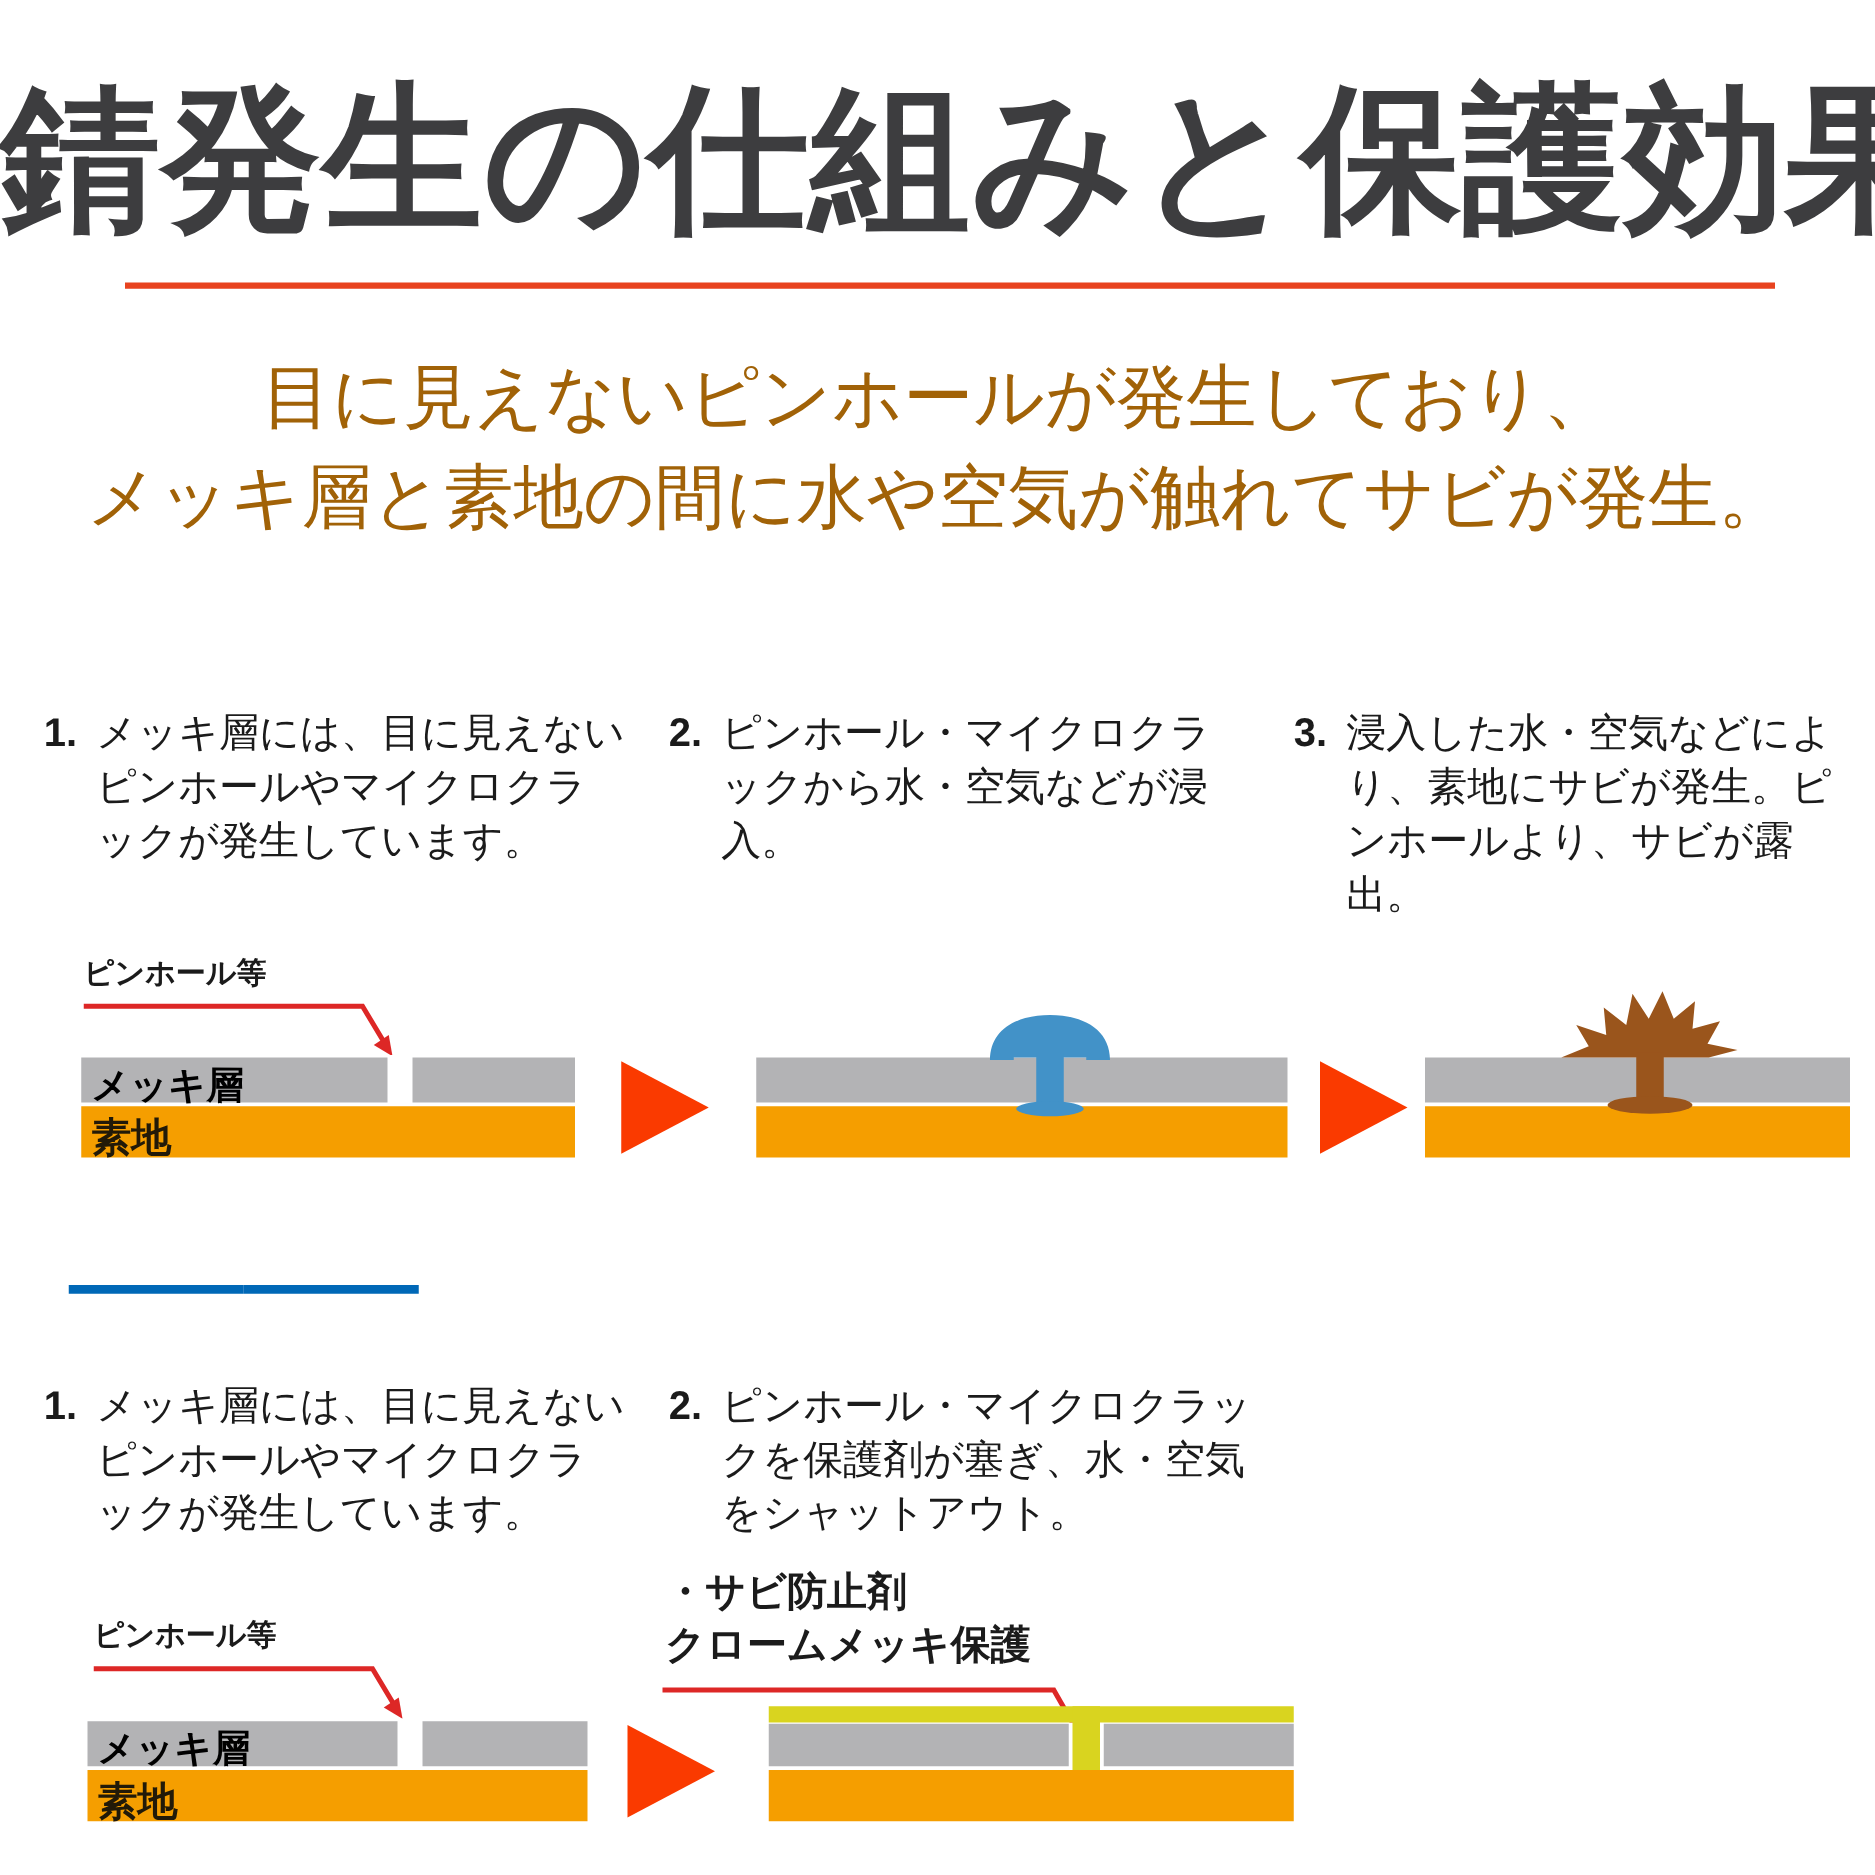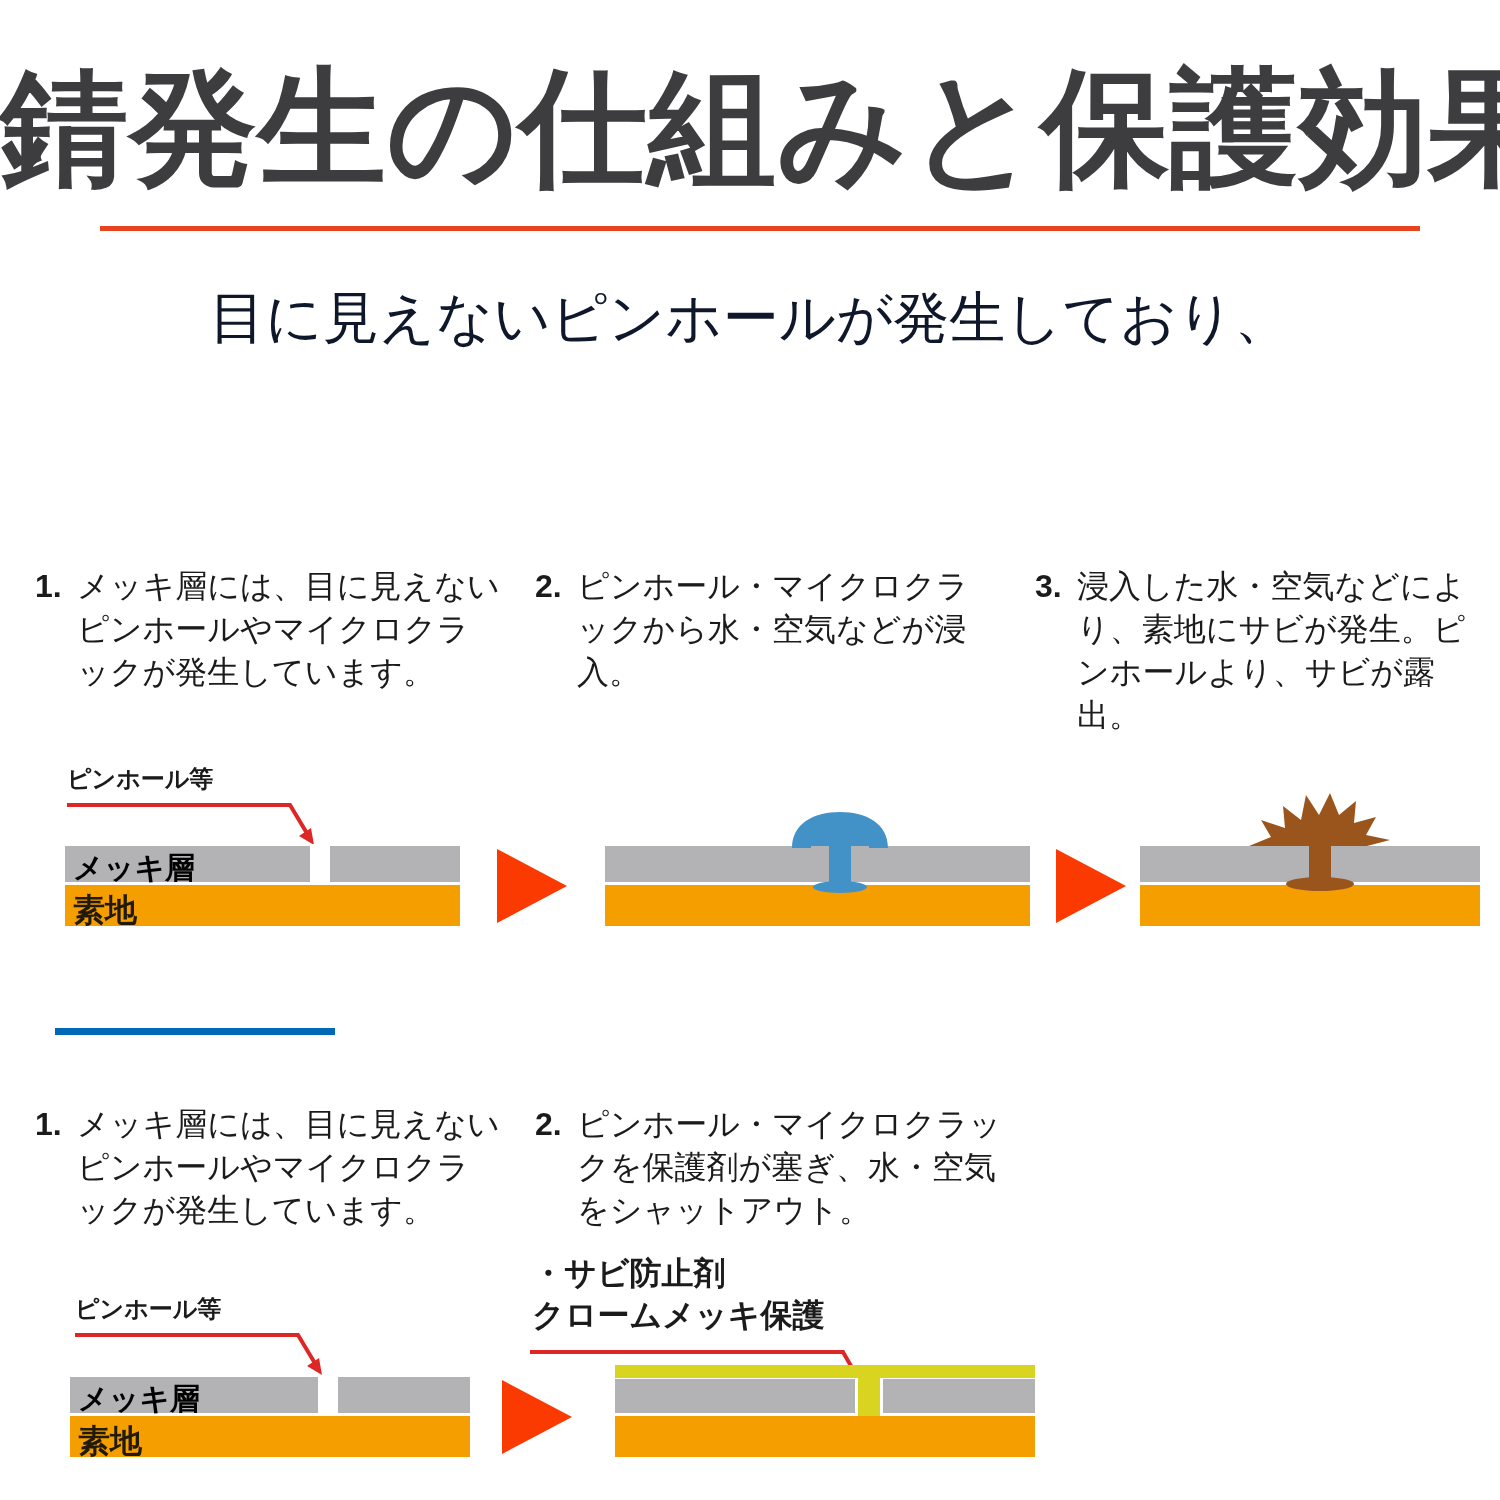--- a/index.html
+++ b/index.html
@@ -11,21 +11,21 @@
   .title{
     position:absolute;top:38px;left:0;width:100%;text-align:center;
     font-size:128px;font-weight:900;color:#3d3d3f;letter-spacing:1px;line-height:1.4;
     white-space:nowrap;
   }
   .title-rule{
     position:absolute;top:226px;left:100px;width:1320px;height:5px;background:#e8431f;
   }
   .intro{
     position:absolute;top:278px;left:0;width:100%;text-align:center;
-    font-size:56px;line-height:80px;color:#0f172a;font-weight:500;white-space:nowrap;
+    font-size:56px;line-height:80px;color:#a16207;font-weight:500;white-space:nowrap;
   }
   
   .step{position:absolute;display:flex;font-size:32px;line-height:43px;color:#1b1b1b;}
   .step .num{font-weight:bold;flex:0 0 42px;}
   .step .txt{flex:1;font-weight:400;}
   .s-top1{left:35px;top:565px;width:465px;}
   .s-top2{left:535px;top:565px;width:465px;}
   .s-top3{left:1035px;top:565px;width:450px;}
   .s-bot1{left:35px;top:1103px;width:465px;}
   .s-bot2{left:535px;top:1103px;width:470px;}
@@ -59,20 +59,21 @@
 </style>
 </head>
 <body>
 
 <div class="page">
 
   <div class="title">錆発生の仕組みと保護効果</div>
   <div class="title-rule"></div>
   <div class="intro">
     <div>目に見えないピンホールが発生しており、</div>
+    <div>メッキ層と素地の間に水や空気が触れてサビが発生。</div>
   </div>
 
   <div class="step s-top1">
     <span class="num">1.</span>
     <span class="txt">メッキ層には、目に見えないピンホールやマイクロクラックが発生しています。</span>
   </div>
   <div class="step s-top2">
     <span class="num">2.</span>
     <span class="txt">ピンホール・マイクロクラックから水・空気などが浸入。</span>
   </div>

